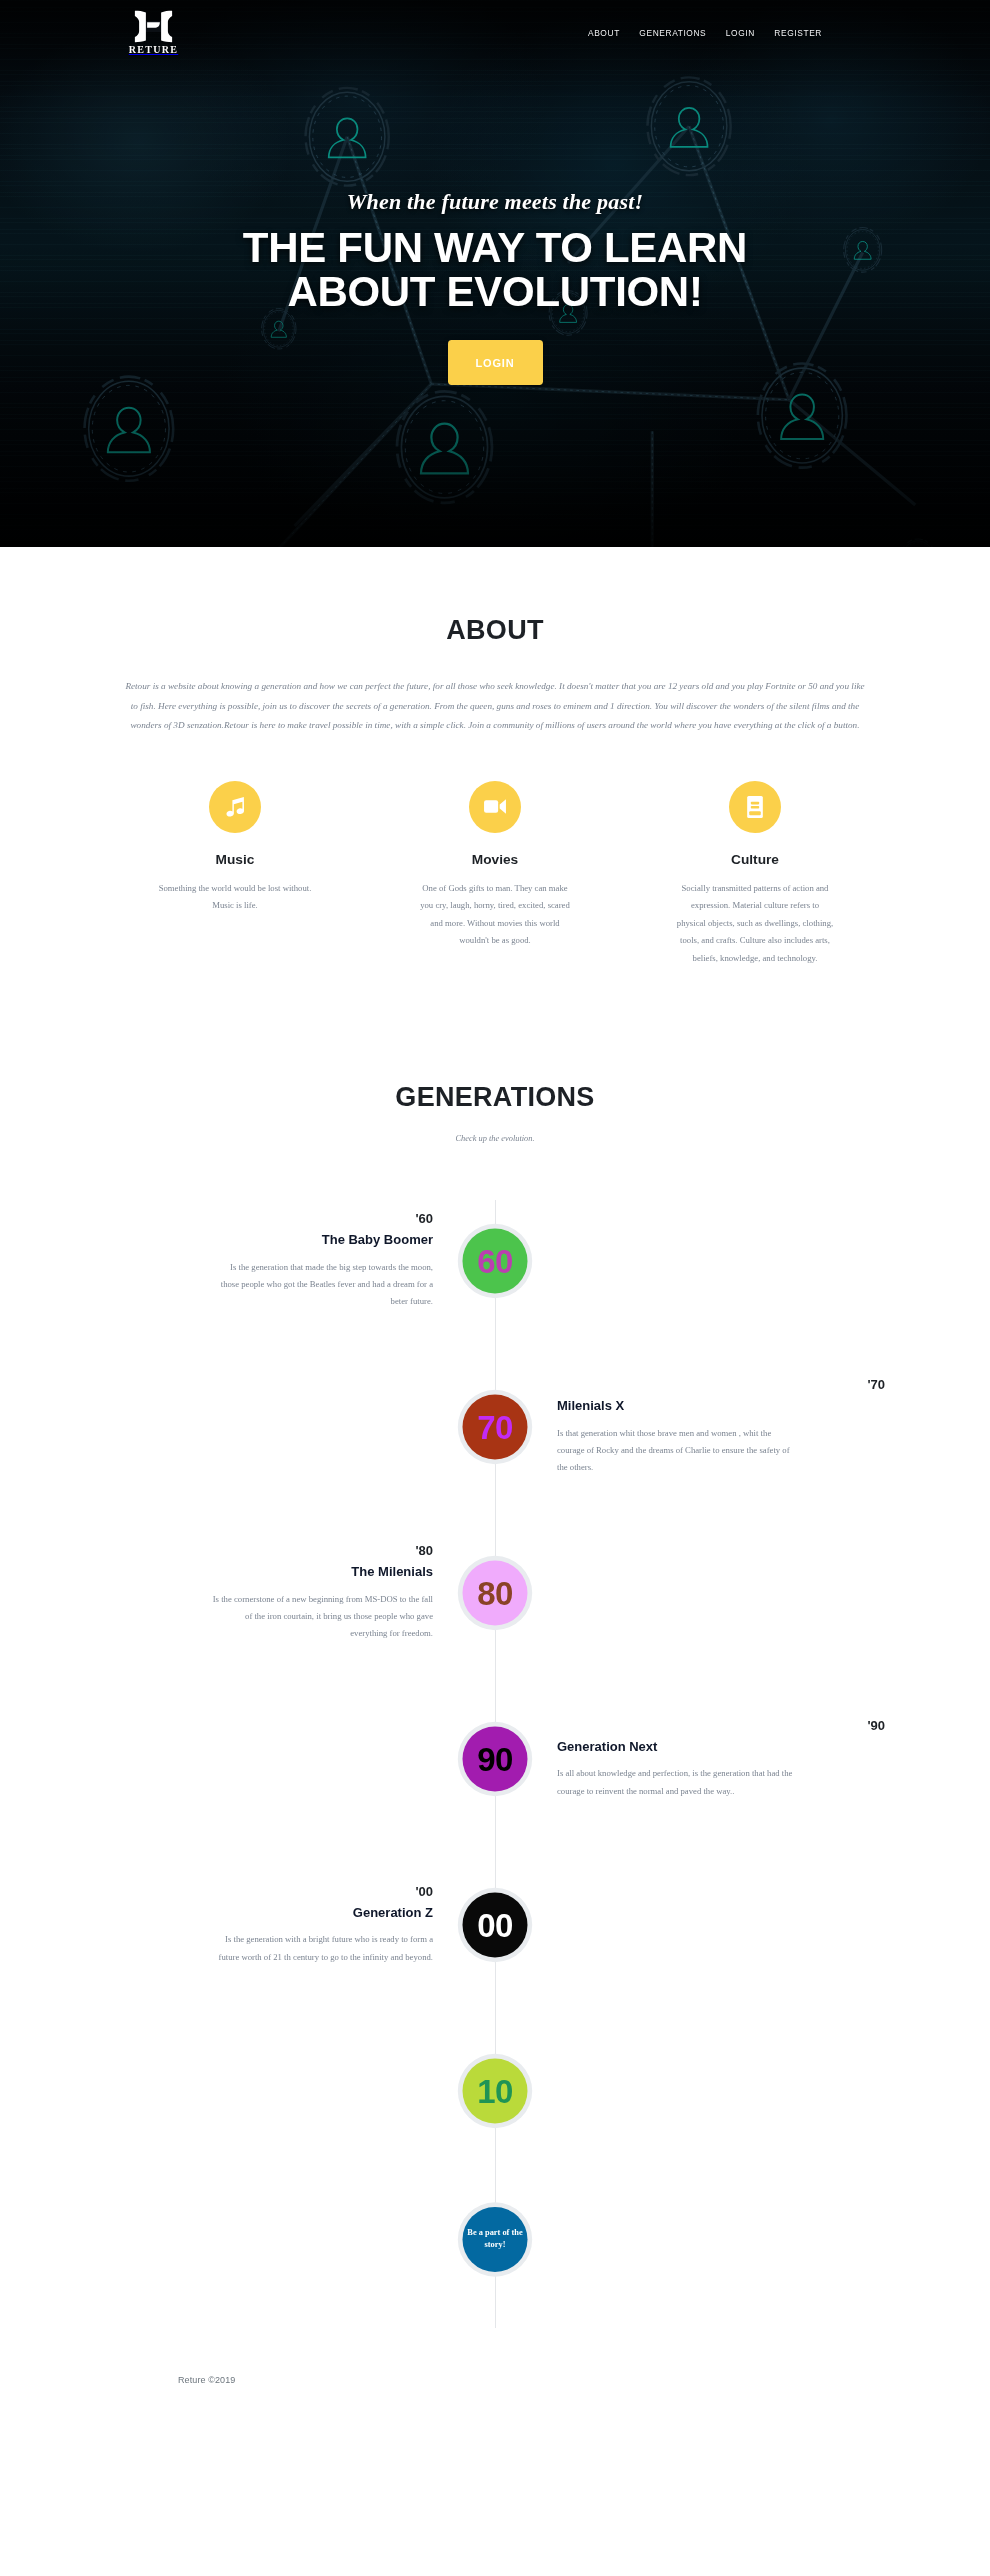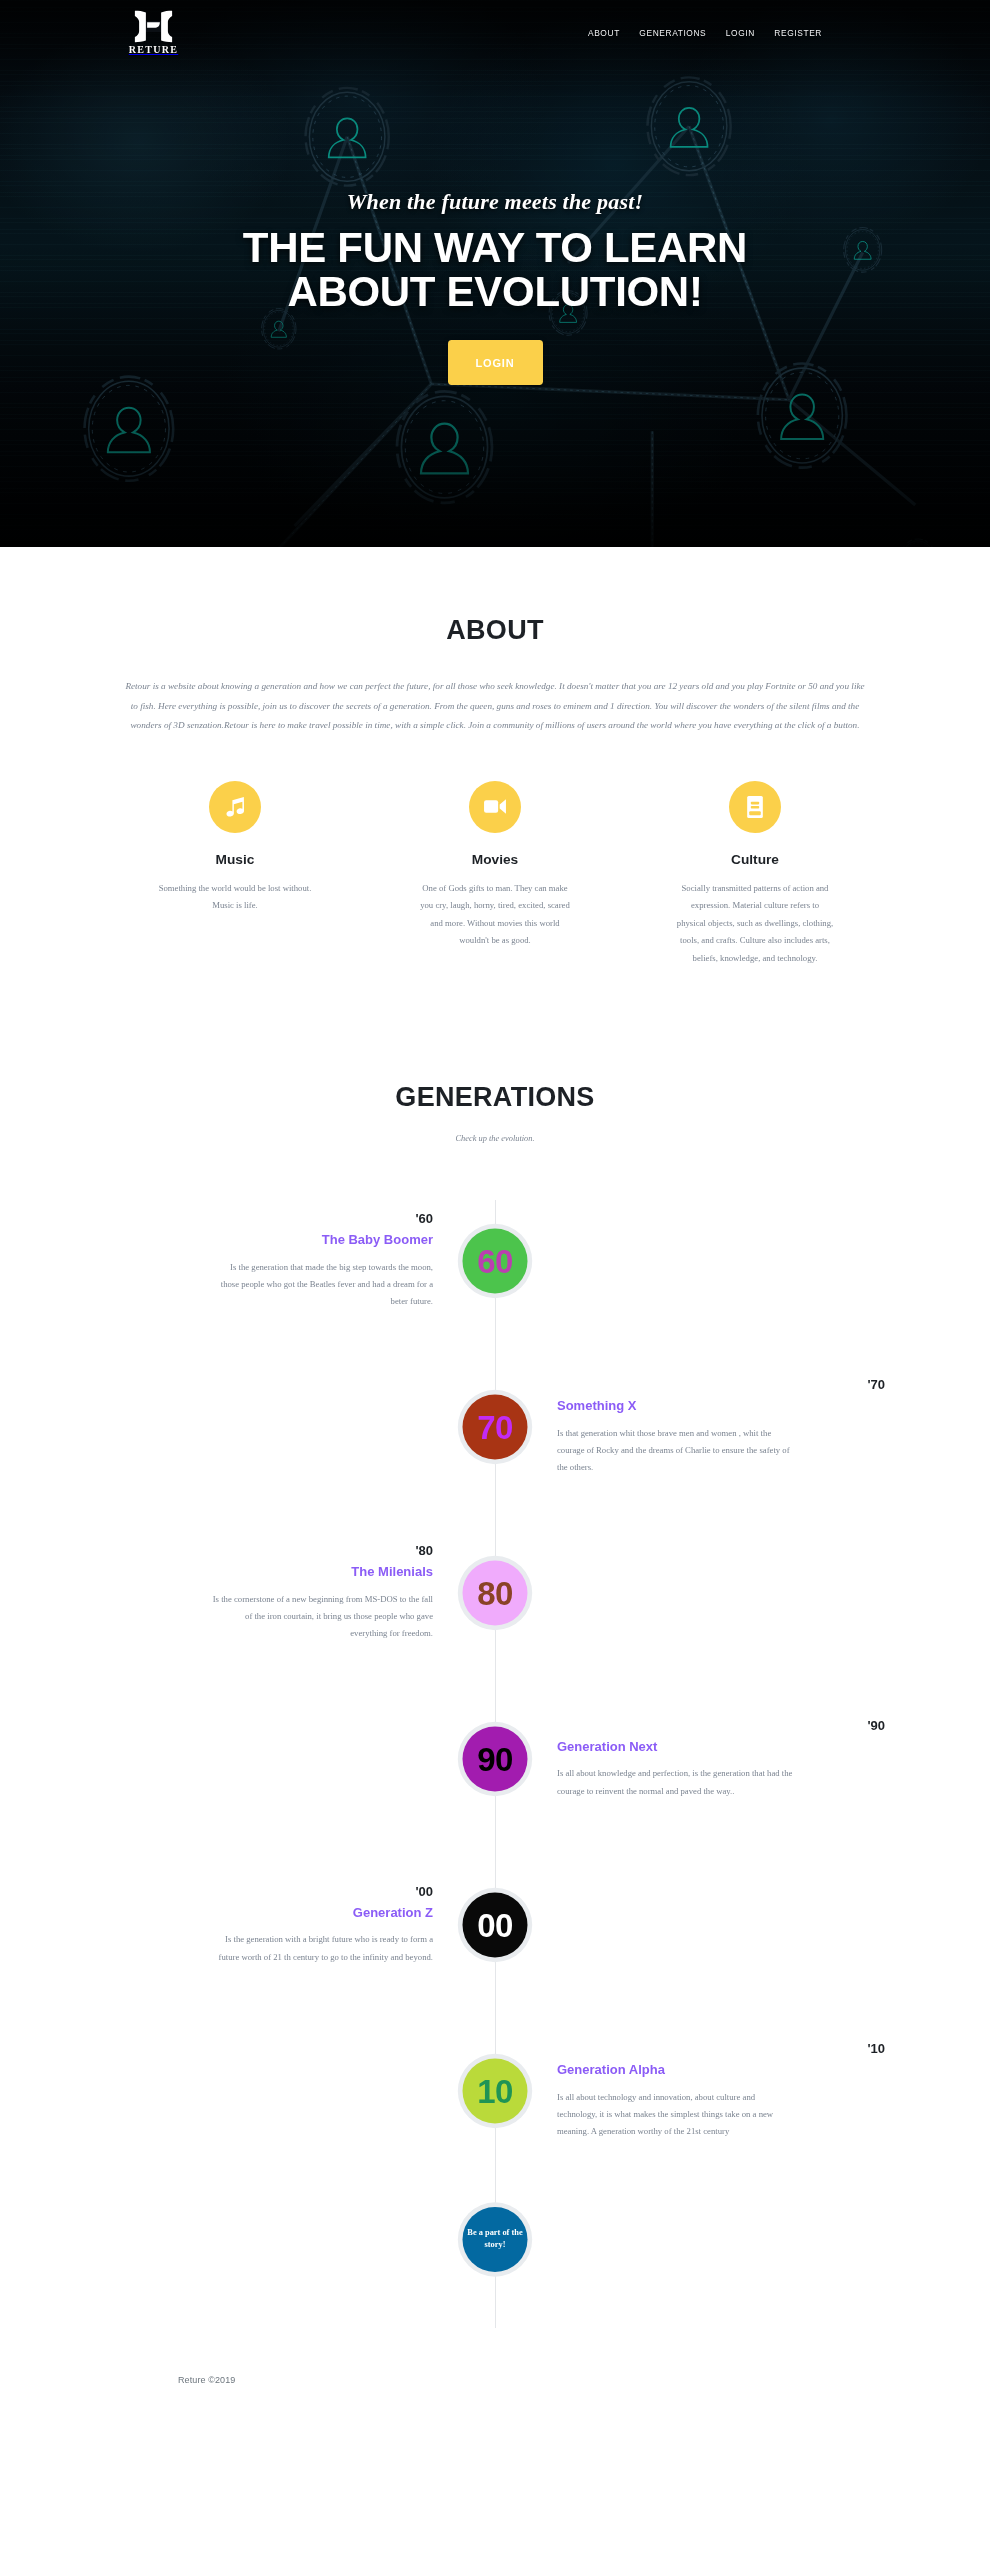--- a/index.html
+++ b/index.html
@@ -166,21 +166,21 @@
   .tl-right .tl-side.txt{
     padding-left:62px;text-align:left;
   }
   .tl-year{
     font-family:"Liberation Sans", sans-serif;
     font-weight:700;font-size:13px;color:#1d2126;line-height:1.15;text-align:right;
   }
   .tl-name{
     margin-top:6.3px;
     font-family:"Liberation Sans", sans-serif;
-    font-weight:700;font-size:13px;color:#8b5cf6;line-height:1.15;
+    font-weight:700;font-size:13px;color:#0f172a;line-height:1.15;
   }
   .tl-desc{
     margin-top:10.5px;
     font-family:"Liberation Serif", serif;
     font-size:8.7px;line-height:2.0;color:#7b8491;
   }
   .tl-left .tl-desc{margin-left:auto;width:221px;}
   .tl-right .tl-desc{width:239px;}
 
   .tl-badge{
@@ -410,21 +410,21 @@
       </div>
       <div class="tl-side"></div>
       <div class="tl-badge" style="background:#4cc44c;">
           <span style="color:#bb3fb0;">60</span>
         </div>
     </div>
 
     <div class="tl-row tl-right">
       <div class="tl-side txt">
         <div class="tl-year">'70</div>
-        <div class="tl-name">Something X</div>
+        <div class="tl-name">Milenials X</div>
         <div class="tl-desc">Is that generation whit those brave men and women , whit the courage of Rocky and the dreams of Charlie to ensure the safety of the others.</div>
       </div>
       <div class="tl-side"></div>
       <div class="tl-badge" style="background:#a83414;">
           <span style="color:#c22bf5;">70</span>
         </div>
     </div>
 
     <div class="tl-row tl-left">
       <div class="tl-side txt">
@@ -456,25 +456,20 @@
         <div class="tl-name">Generation Z</div>
         <div class="tl-desc">Is the generation with a bright future who is ready to form a future worth of 21 th century to go to the infinity and beyond.</div>
       </div>
       <div class="tl-side"></div>
       <div class="tl-badge" style="background:#090909;">
           <span style="color:#ffffff;">00</span>
         </div>
     </div>
 
     <div class="tl-row tl-right">
-      <div class="tl-side txt">
-        <div class="tl-year">'10</div>
-        <div class="tl-name">Generation Alpha</div>
-        <div class="tl-desc">Is all about technology and innovation, about culture and technology, it is what makes the simplest things take on a new meaning. A generation worthy of the 21st century</div>
-      </div>
       <div class="tl-side"></div>
       <div class="tl-badge" style="background:#bada3a;">
           <span style="color:#1f9455;">10</span>
         </div>
     </div>
 
     <div class="tl-end">
       <div class="cta-circle">Be a part of the story!</div>
     </div>
   </div>

